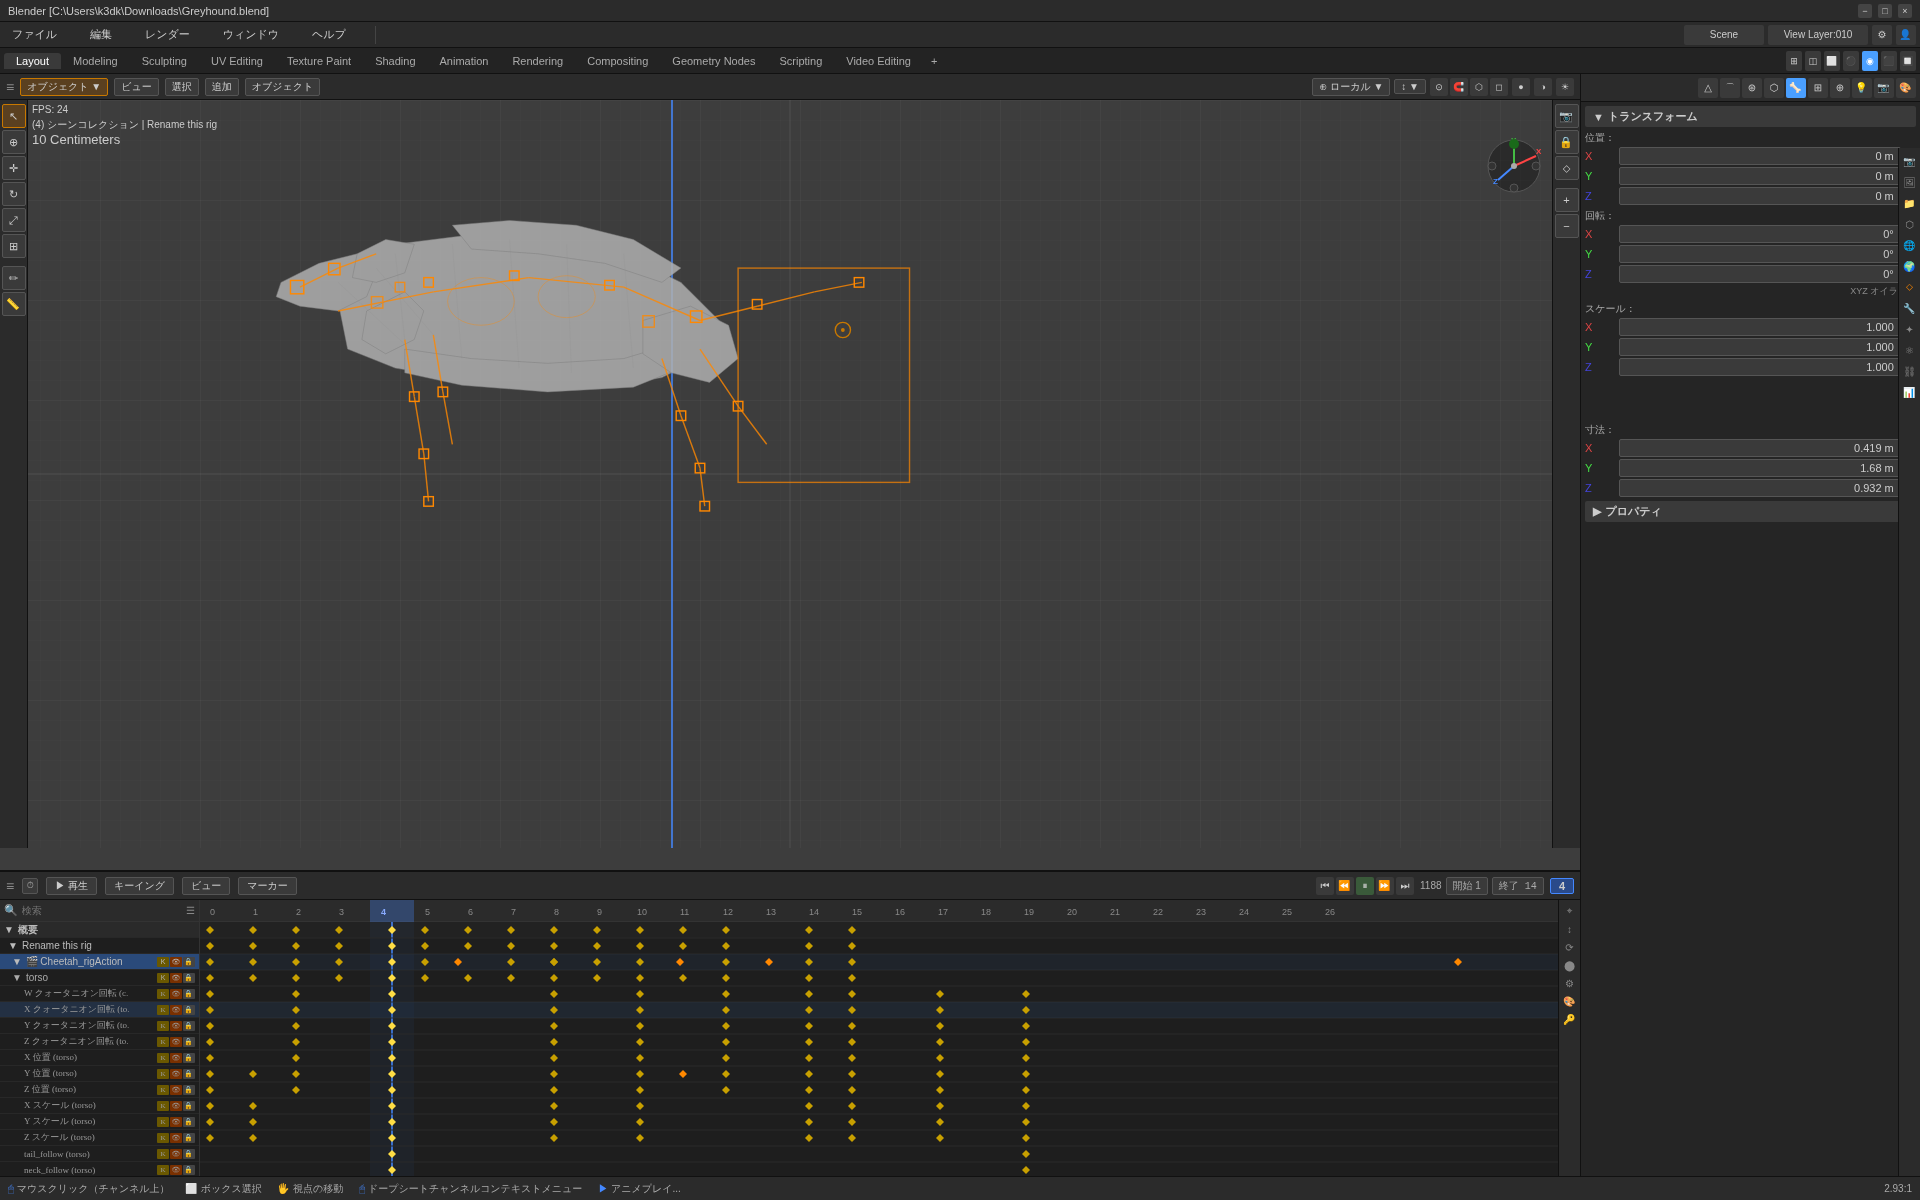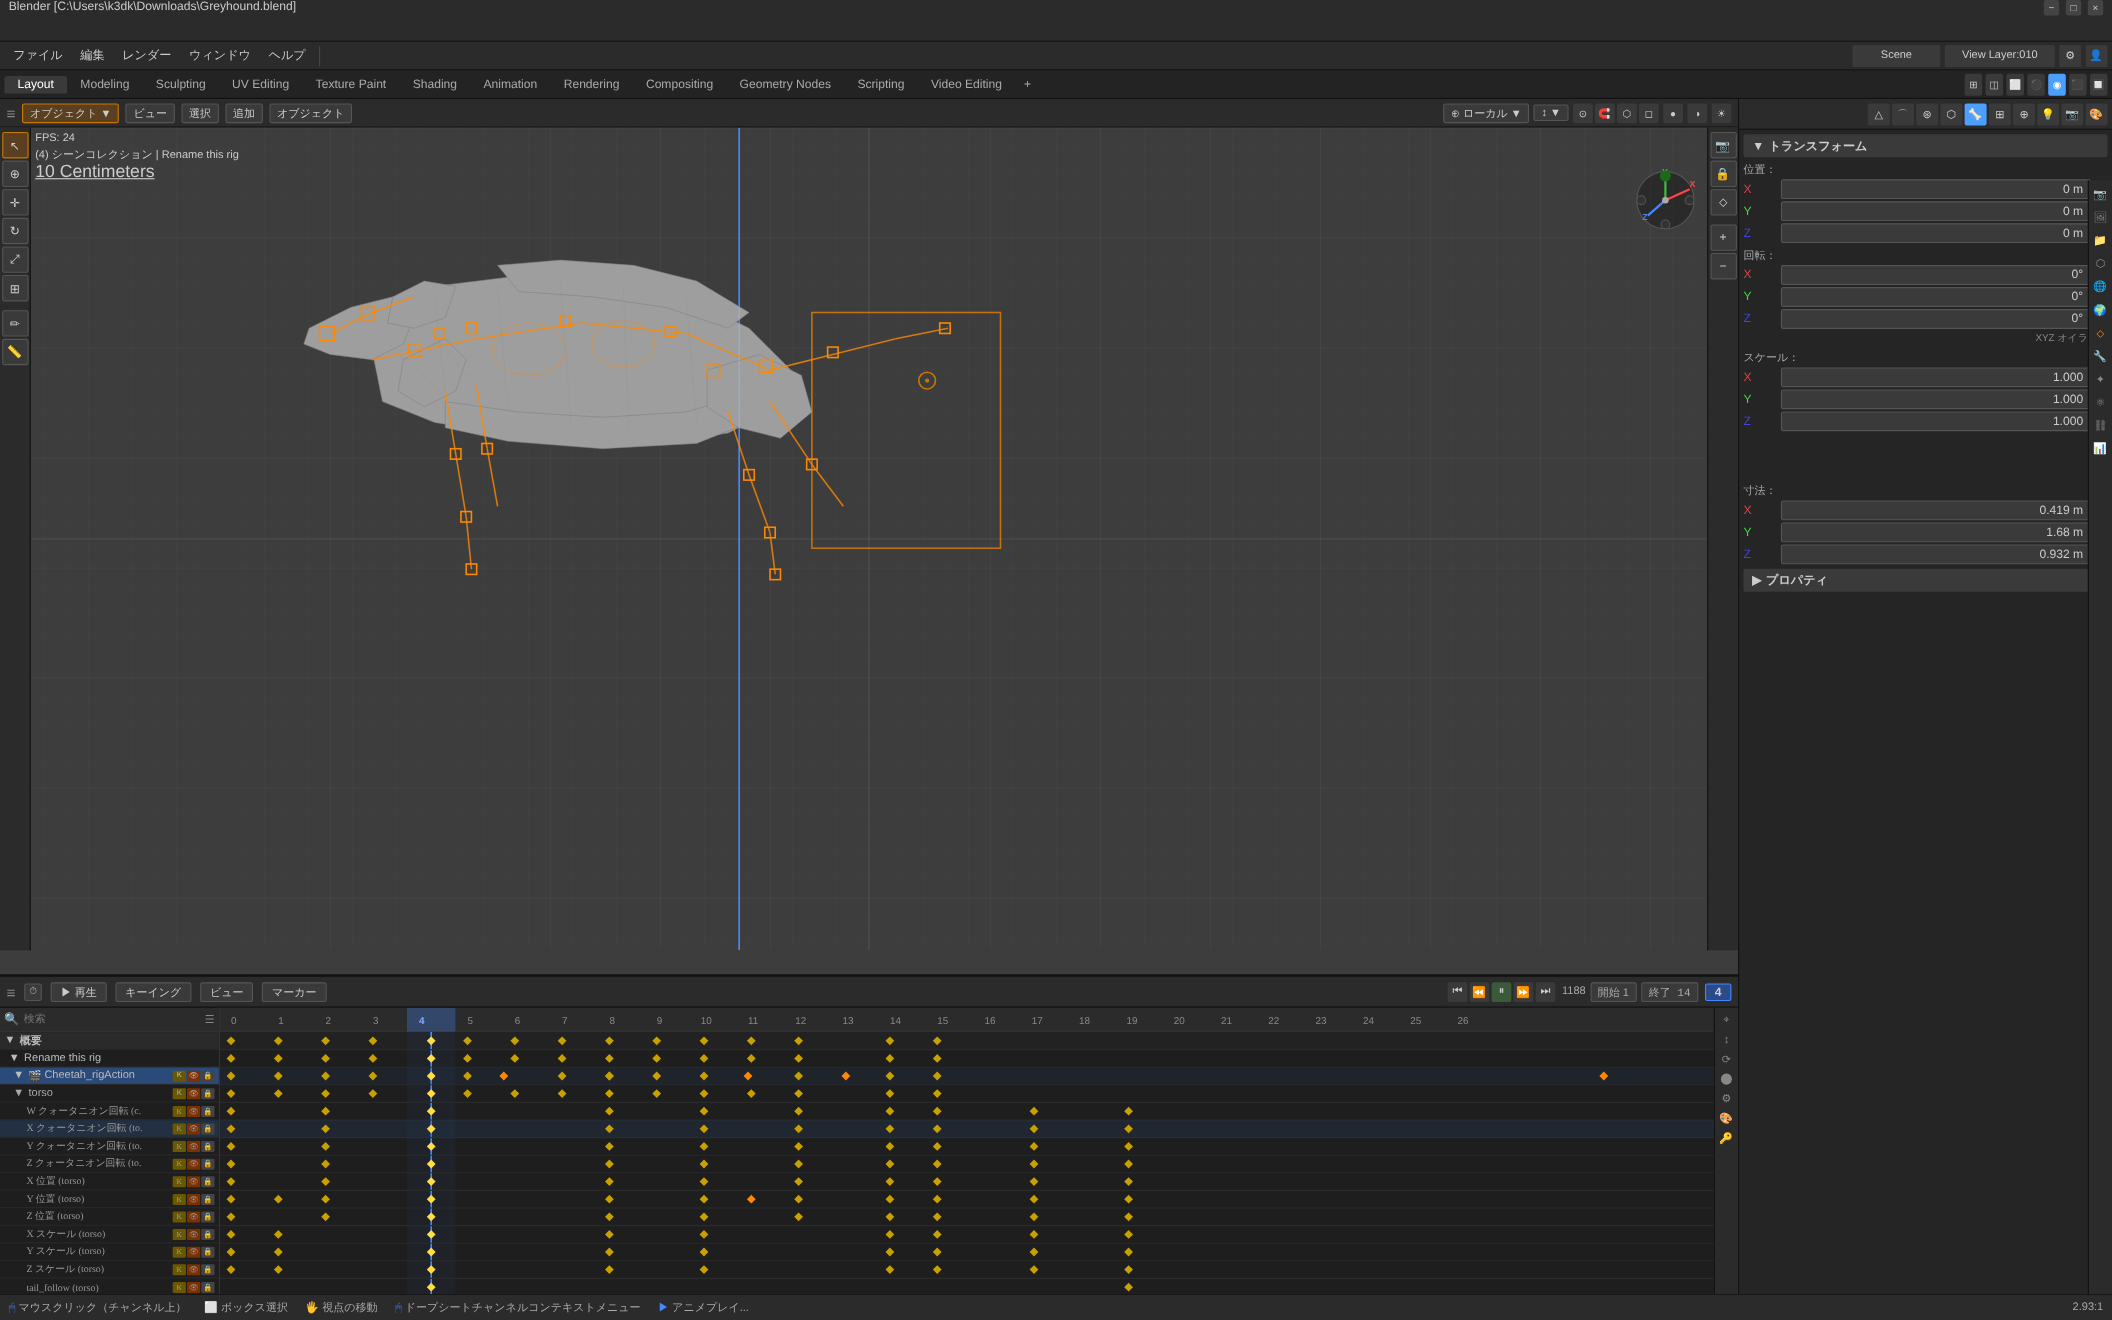--- a/index.html
+++ b/index.html
@@ -9,44 +9,45 @@
       background: #1a1a1a;
       font-family: 'Arial', sans-serif;
       font-size: 11px;
       color: #ccc;
       overflow: hidden;
       position: relative;
     }
 
     
     #title-bar {
-      height: 38px;
+      height: 22px;
       background: #2b2b2b;
       display: flex;
+      align-items: center;
       justify-content: space-between;
       padding: 0 8px;
       border-bottom: 1px solid #111;
     }
     #title-bar .controls { display: flex; gap: 6px; }
     #title-bar .controls span {
       width: 14px; height: 14px;
       background: #444; border-radius: 2px;
       display: inline-flex; align-items: center; justify-content: center;
       font-size: 9px; cursor: pointer;
     }
 
     
     #top-menu {
       height: 26px;
       background: #2b2b2b;
       display: flex;
       align-items: center;
       padding: 0 4px;
       border-bottom: 1px solid #111;
-      gap: 0;
+      gap: 17px;
     }
     #top-menu .menu-item {
       padding: 2px 8px;
       font-size: 11px;
       cursor: pointer;
       border-radius: 3px;
       color: #ccc;
     }
     #top-menu .separator { width: 1px; height: 18px; background: #444; margin: 0 4px; }
 
@@ -555,21 +556,21 @@
           <div class="tool-btn">+</div>
           <div class="tool-btn">−</div>
         </div>
 
         <div style="position:absolute; top:4px; left:32px; font-size:10px; color:#ccc;">
           <span>FPS: 24</span>
         </div>
         <div style="position:absolute; top:18px; left:32px; font-size:10px; color:#ccc;">
           <span>(4) シーンコレクション | Rename this rig</span>
         </div>
-        <div style="position:absolute; top:32px; left:32px; font-size:16px; color:#ccc;text-decoration:underline;">
+        <div style="position:absolute; top:32px; left:32px; font-size:13px; color:#ccc;">
           <span>10 Centimeters</span>
         </div>
       </div>
 
     </div>
 
     <div id="timeline-area" style="position:relative; height:330px; background:#1e1e1e; border-top:2px solid #111; display:flex; flex-direction:column; flex-shrink:0;">
 
       <div id="timeline-header">
         <span style="font-size:14px; color:#888;">≡</span>

